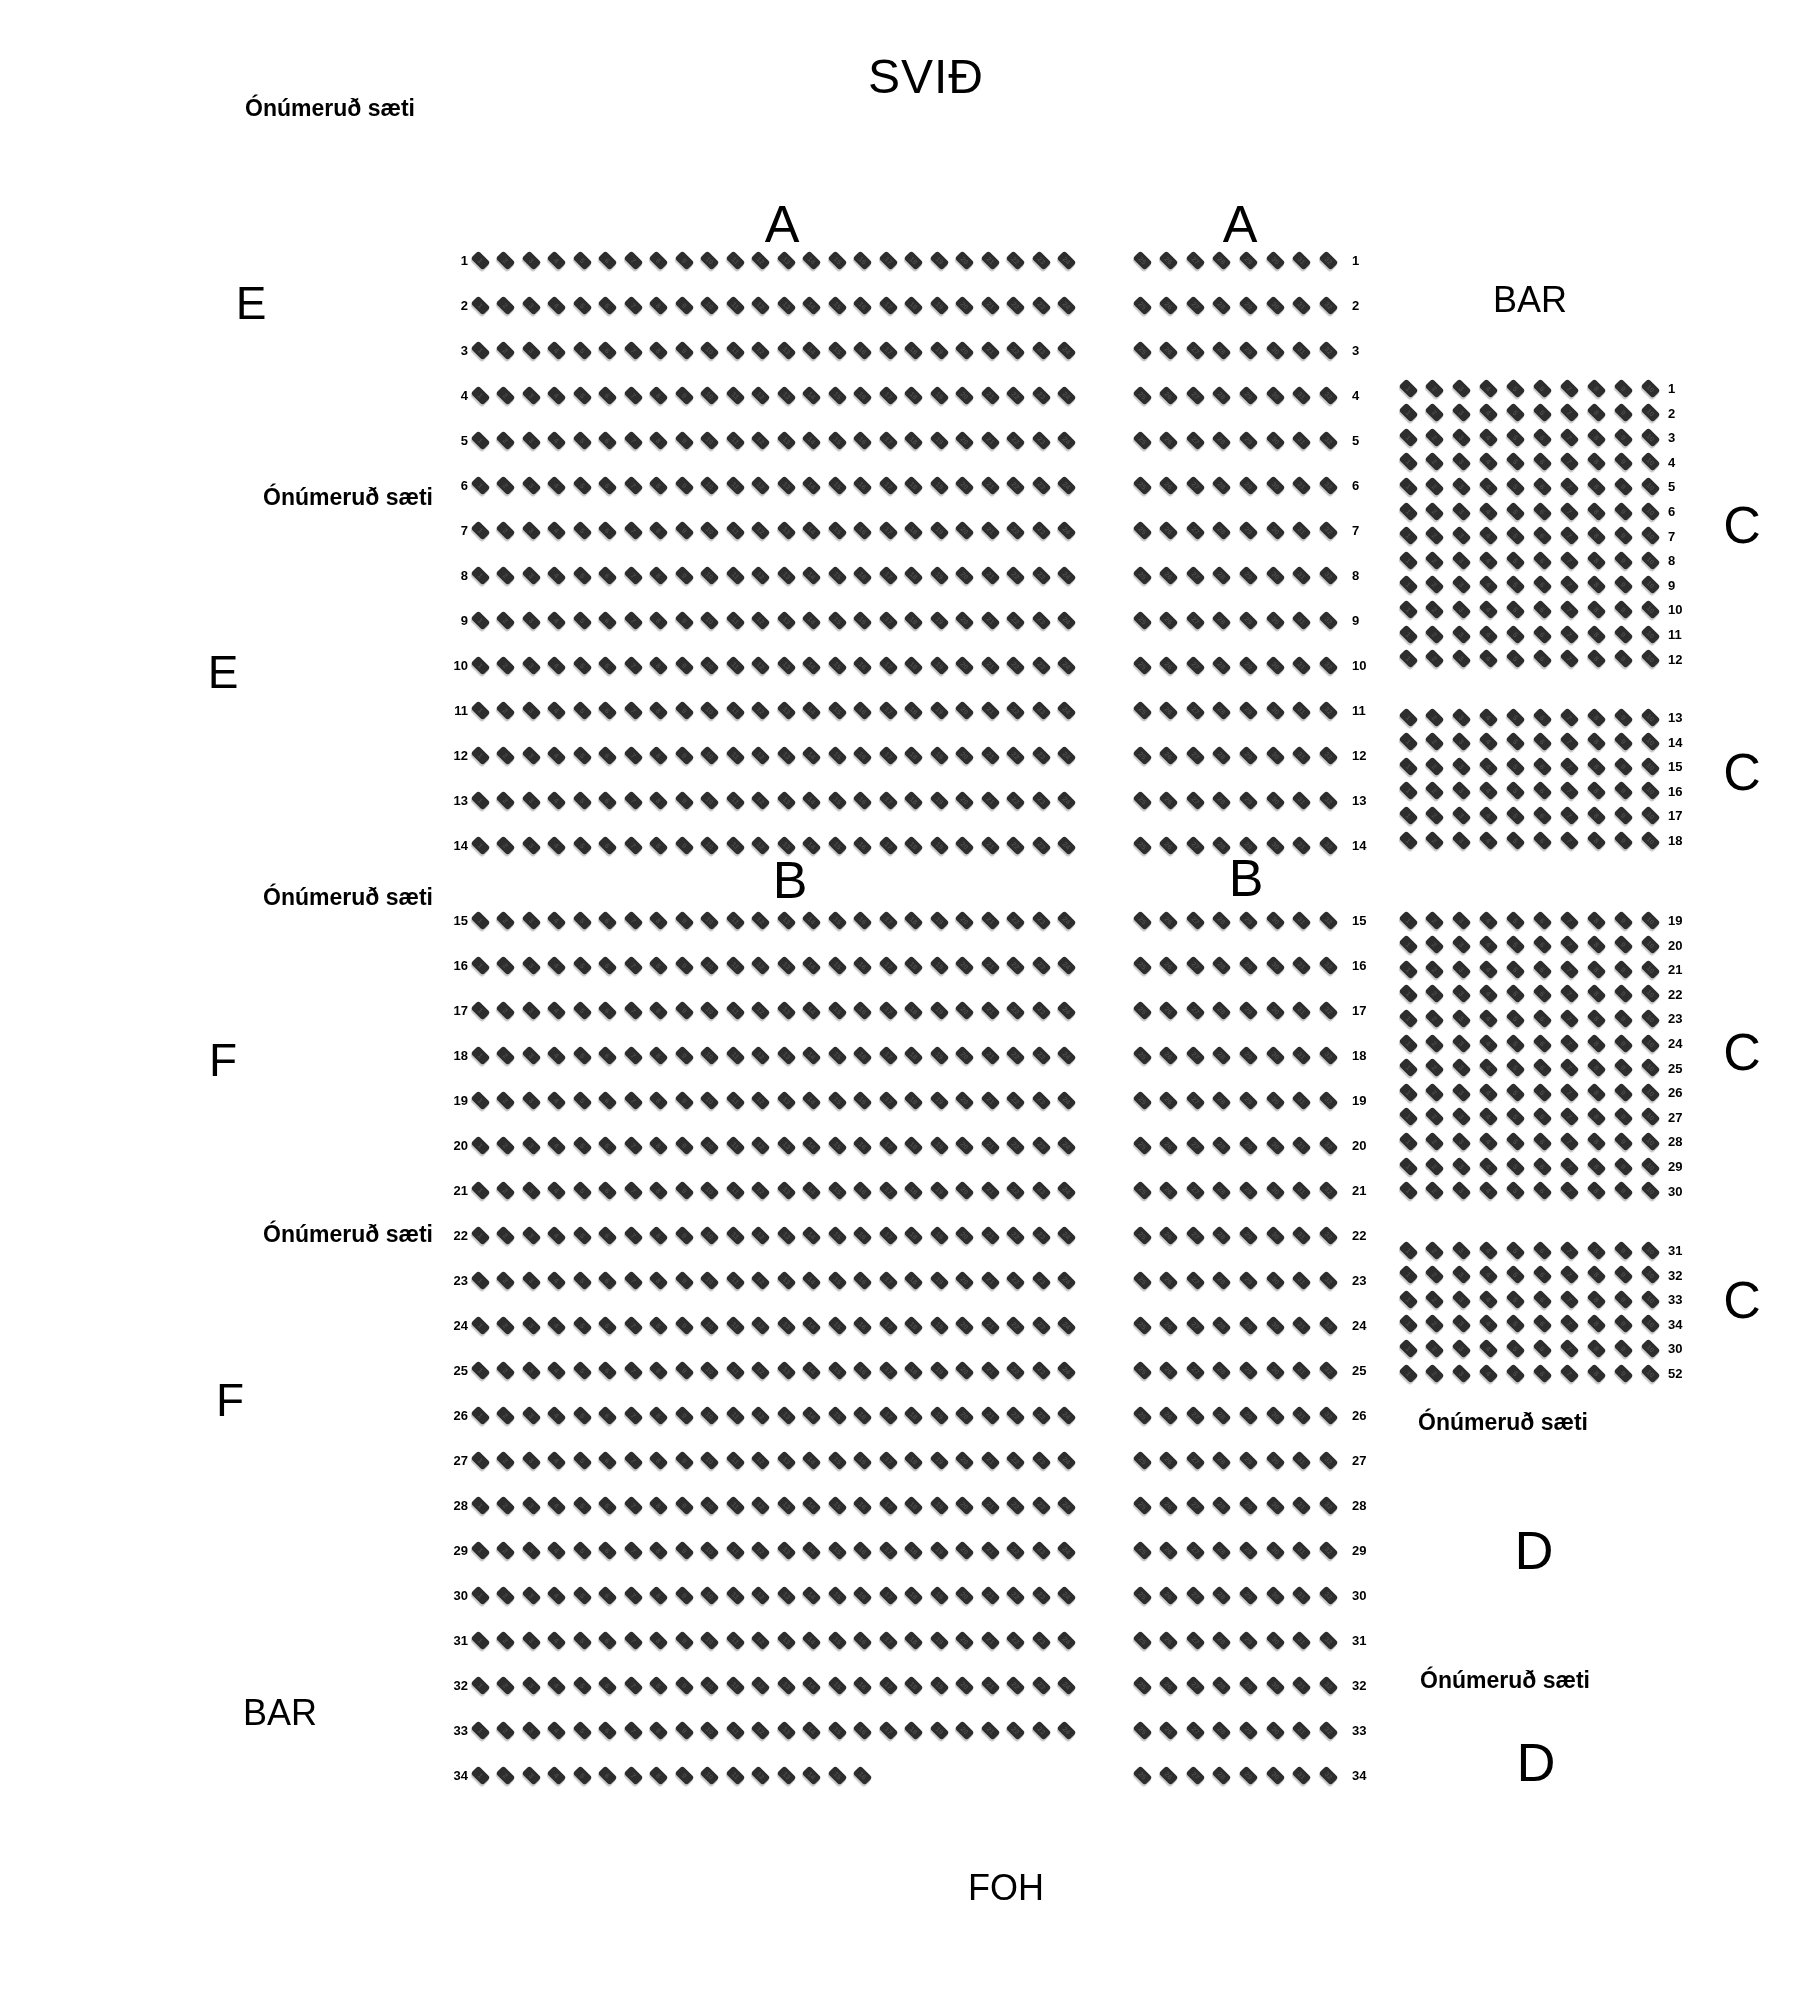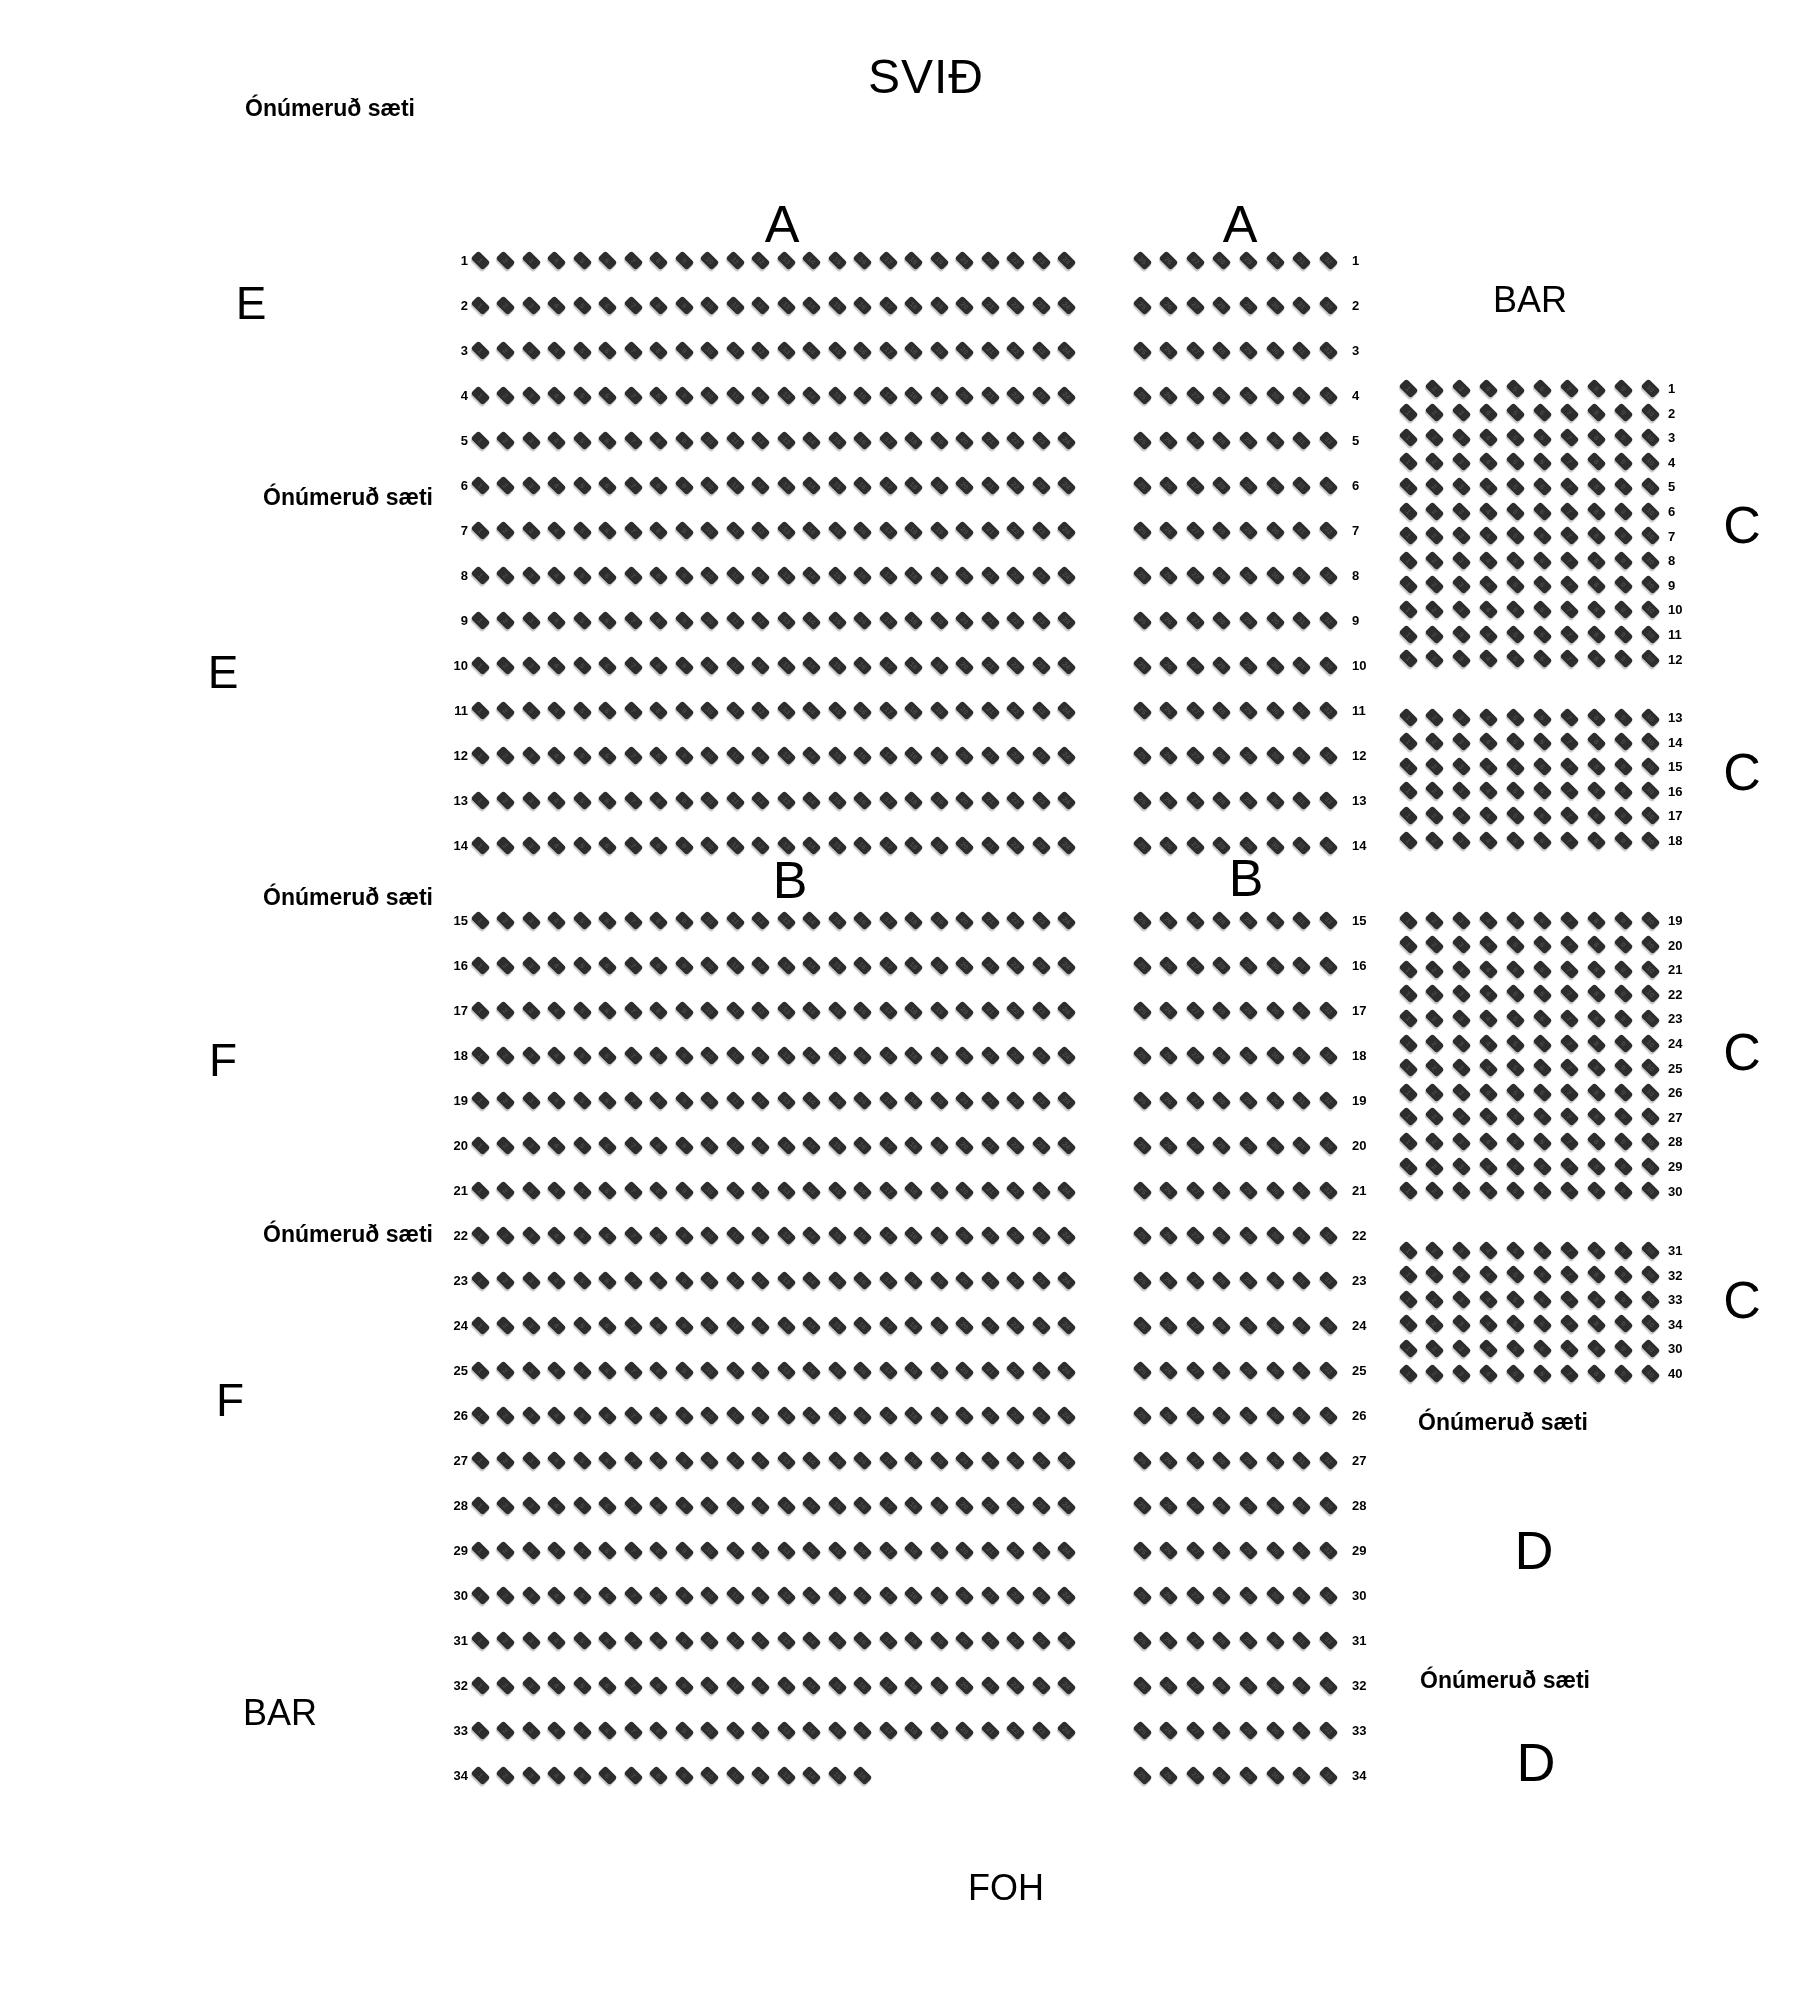--- a/index.html
+++ b/index.html
@@ -4475,21 +4475,21 @@
       </span>
       <span class="seat" style="left: 1587.8px; top: 1342.9px;">
         <i>8</i>
       </span>
       <span class="seat" style="left: 1614.7px; top: 1342.9px;">
         <i>9</i>
       </span>
       <span class="seat" style="left: 1641.6px; top: 1342.9px;">
         <i>10</i>
       </span>
-      <div class="rowlbl" style="top: 1373px; left: 1668px;">40</div>
+      <div class="rowlbl" style="top: 1373px; left: 1668px;">52</div>
       <span class="seat" style="left: 1399.5px; top: 1367.5px;">
         <i>1</i>
       </span>
       <span class="seat" style="left: 1426.4px; top: 1367.5px;">
         <i>2</i>
       </span>
       <span class="seat" style="left: 1453.3px; top: 1367.5px;">
         <i>3</i>
       </span>
       <span class="seat" style="left: 1480.2px; top: 1367.5px;">

